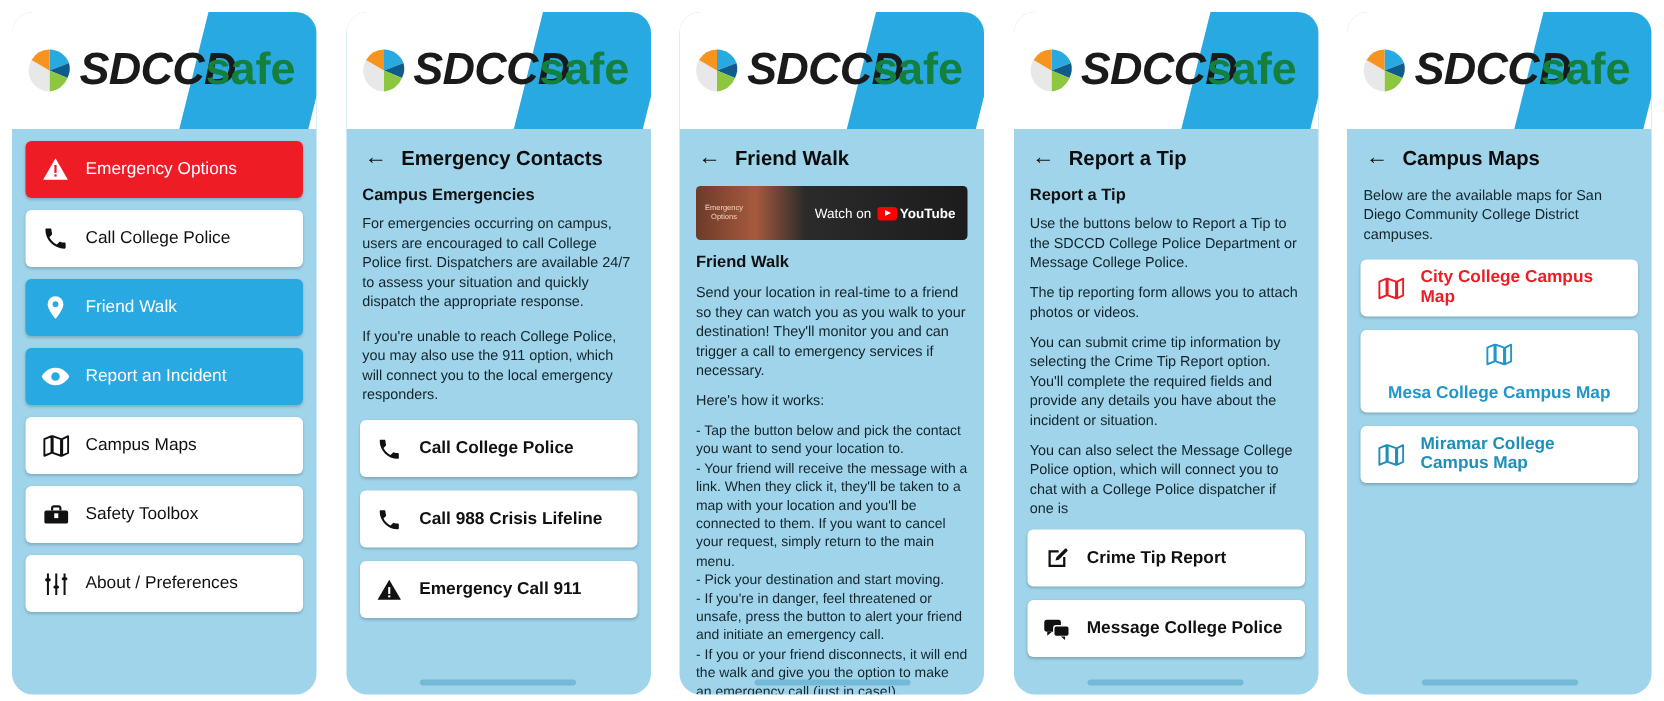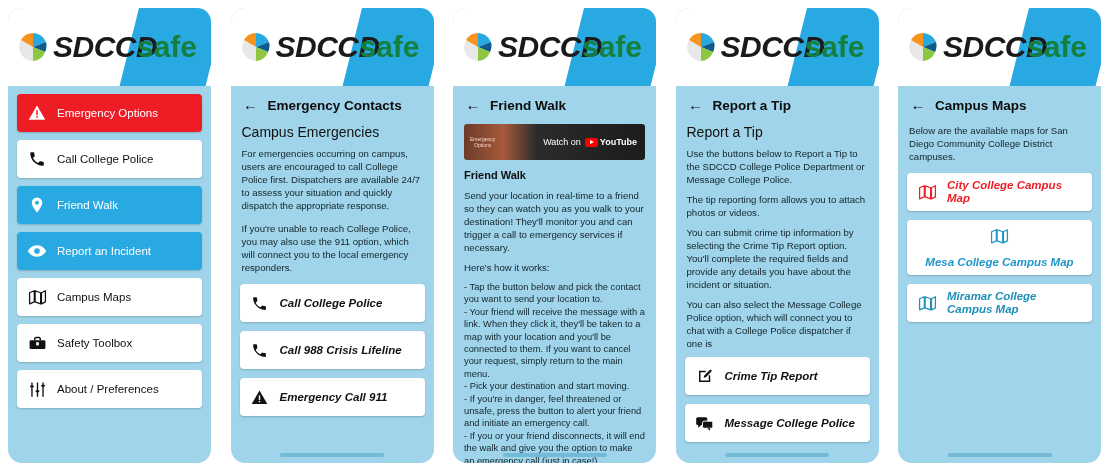--- a/index.html
+++ b/index.html
@@ -98,22 +98,22 @@
     line-height: 17px;
     text-align: center;
     flex: 0 0 auto;
   }
   .page-title {
     font-size: 13.5px;
     font-weight: bold;
     color: #0d0d0d;
   }
   .section-title {
-    font-size: 14px;
-    font-weight: normal;
+    font-size: 11px;
+    font-weight: bold;
     color: #111;
     margin: 0 0 7px 2px;
   }
   .body-text {
     font-size: 9.6px;
     line-height: 13px;
     color: #13242b;
     margin: 0 2px 10px 2px;
   }
   .body-text.tight { margin-bottom: 7px; }
@@ -139,21 +139,21 @@
     width: 20px;
     height: 20px;
     flex: 0 0 auto;
     display: flex;
     align-items: center;
     justify-content: center;
   }
   .menu-icon svg { display: block; }
 
   
-  .action-list { display: flex; flex-direction: column; gap: 9px; margin-top: 4px; font-style: italic; }
+  .action-list { display: flex; flex-direction: column; gap: 9px; margin-top: 4px; }
   .action-card {
     display: flex;
     align-items: center;
     gap: 10px;
     min-height: 38px;
     border-radius: 4px;
     padding: 6px 10px;
     background: #ffffff;
     box-shadow: 0 1px 2px rgba(0,0,0,0.2);
     font-size: 11.5px;

